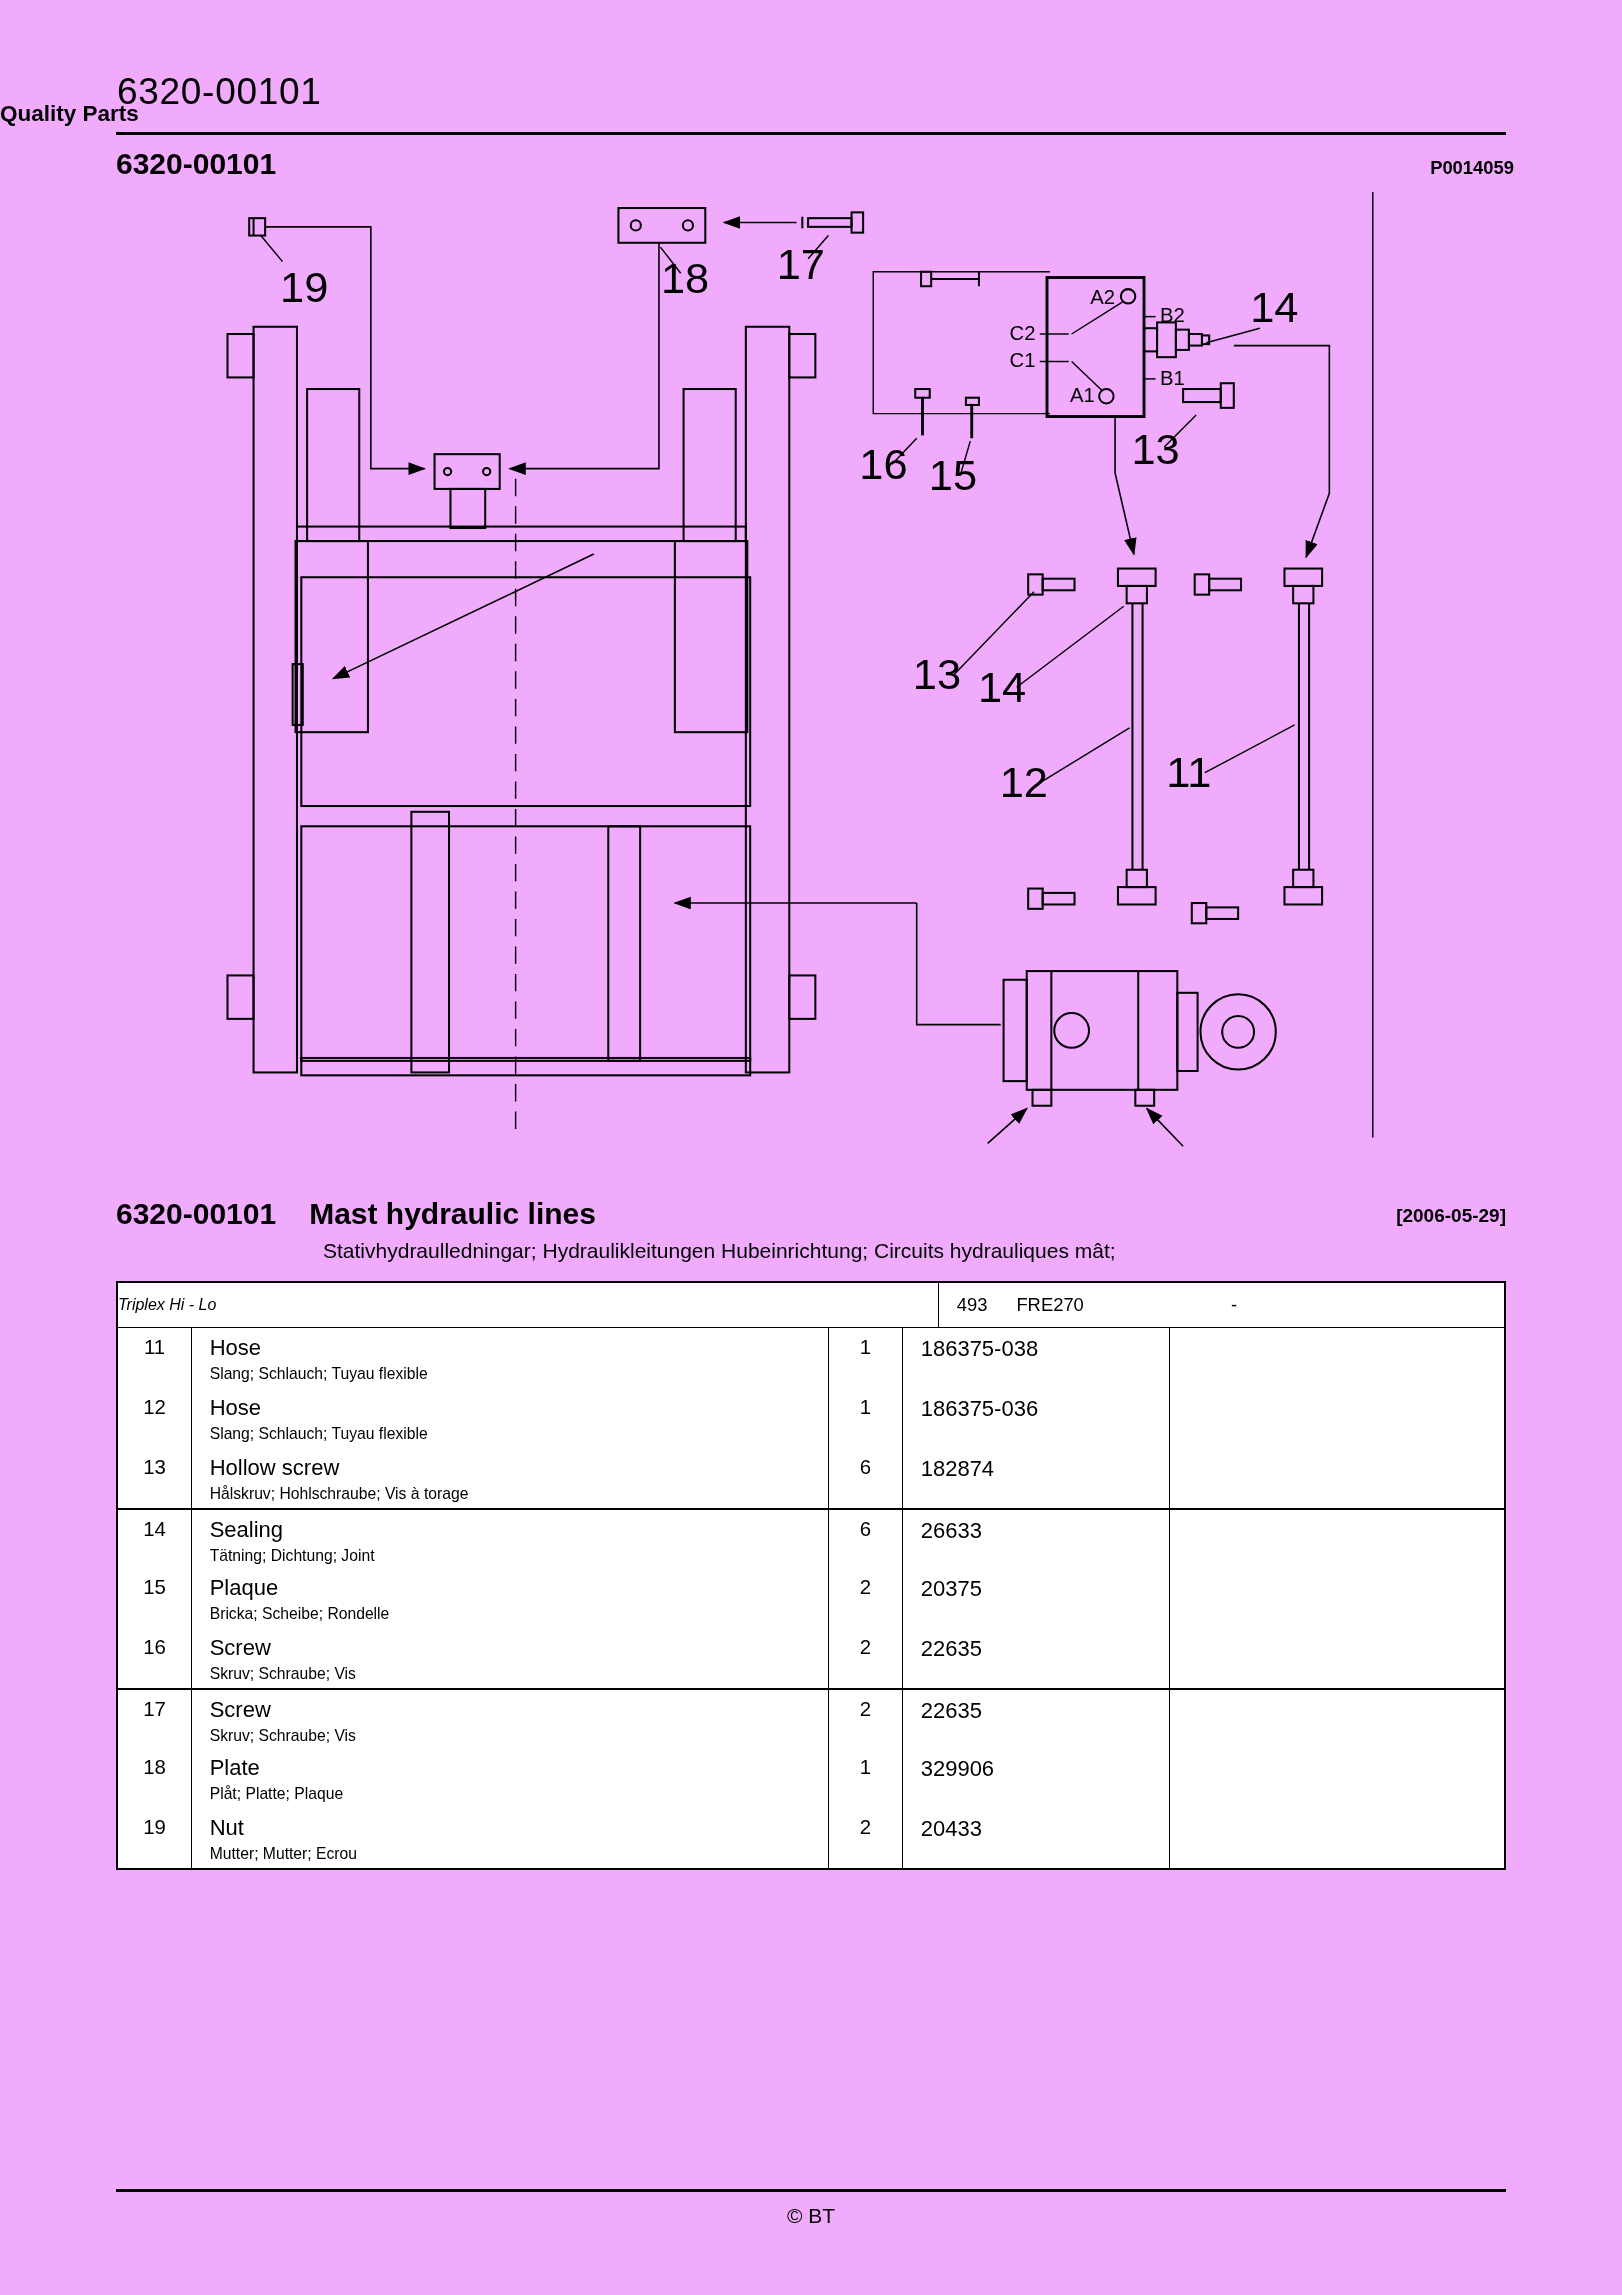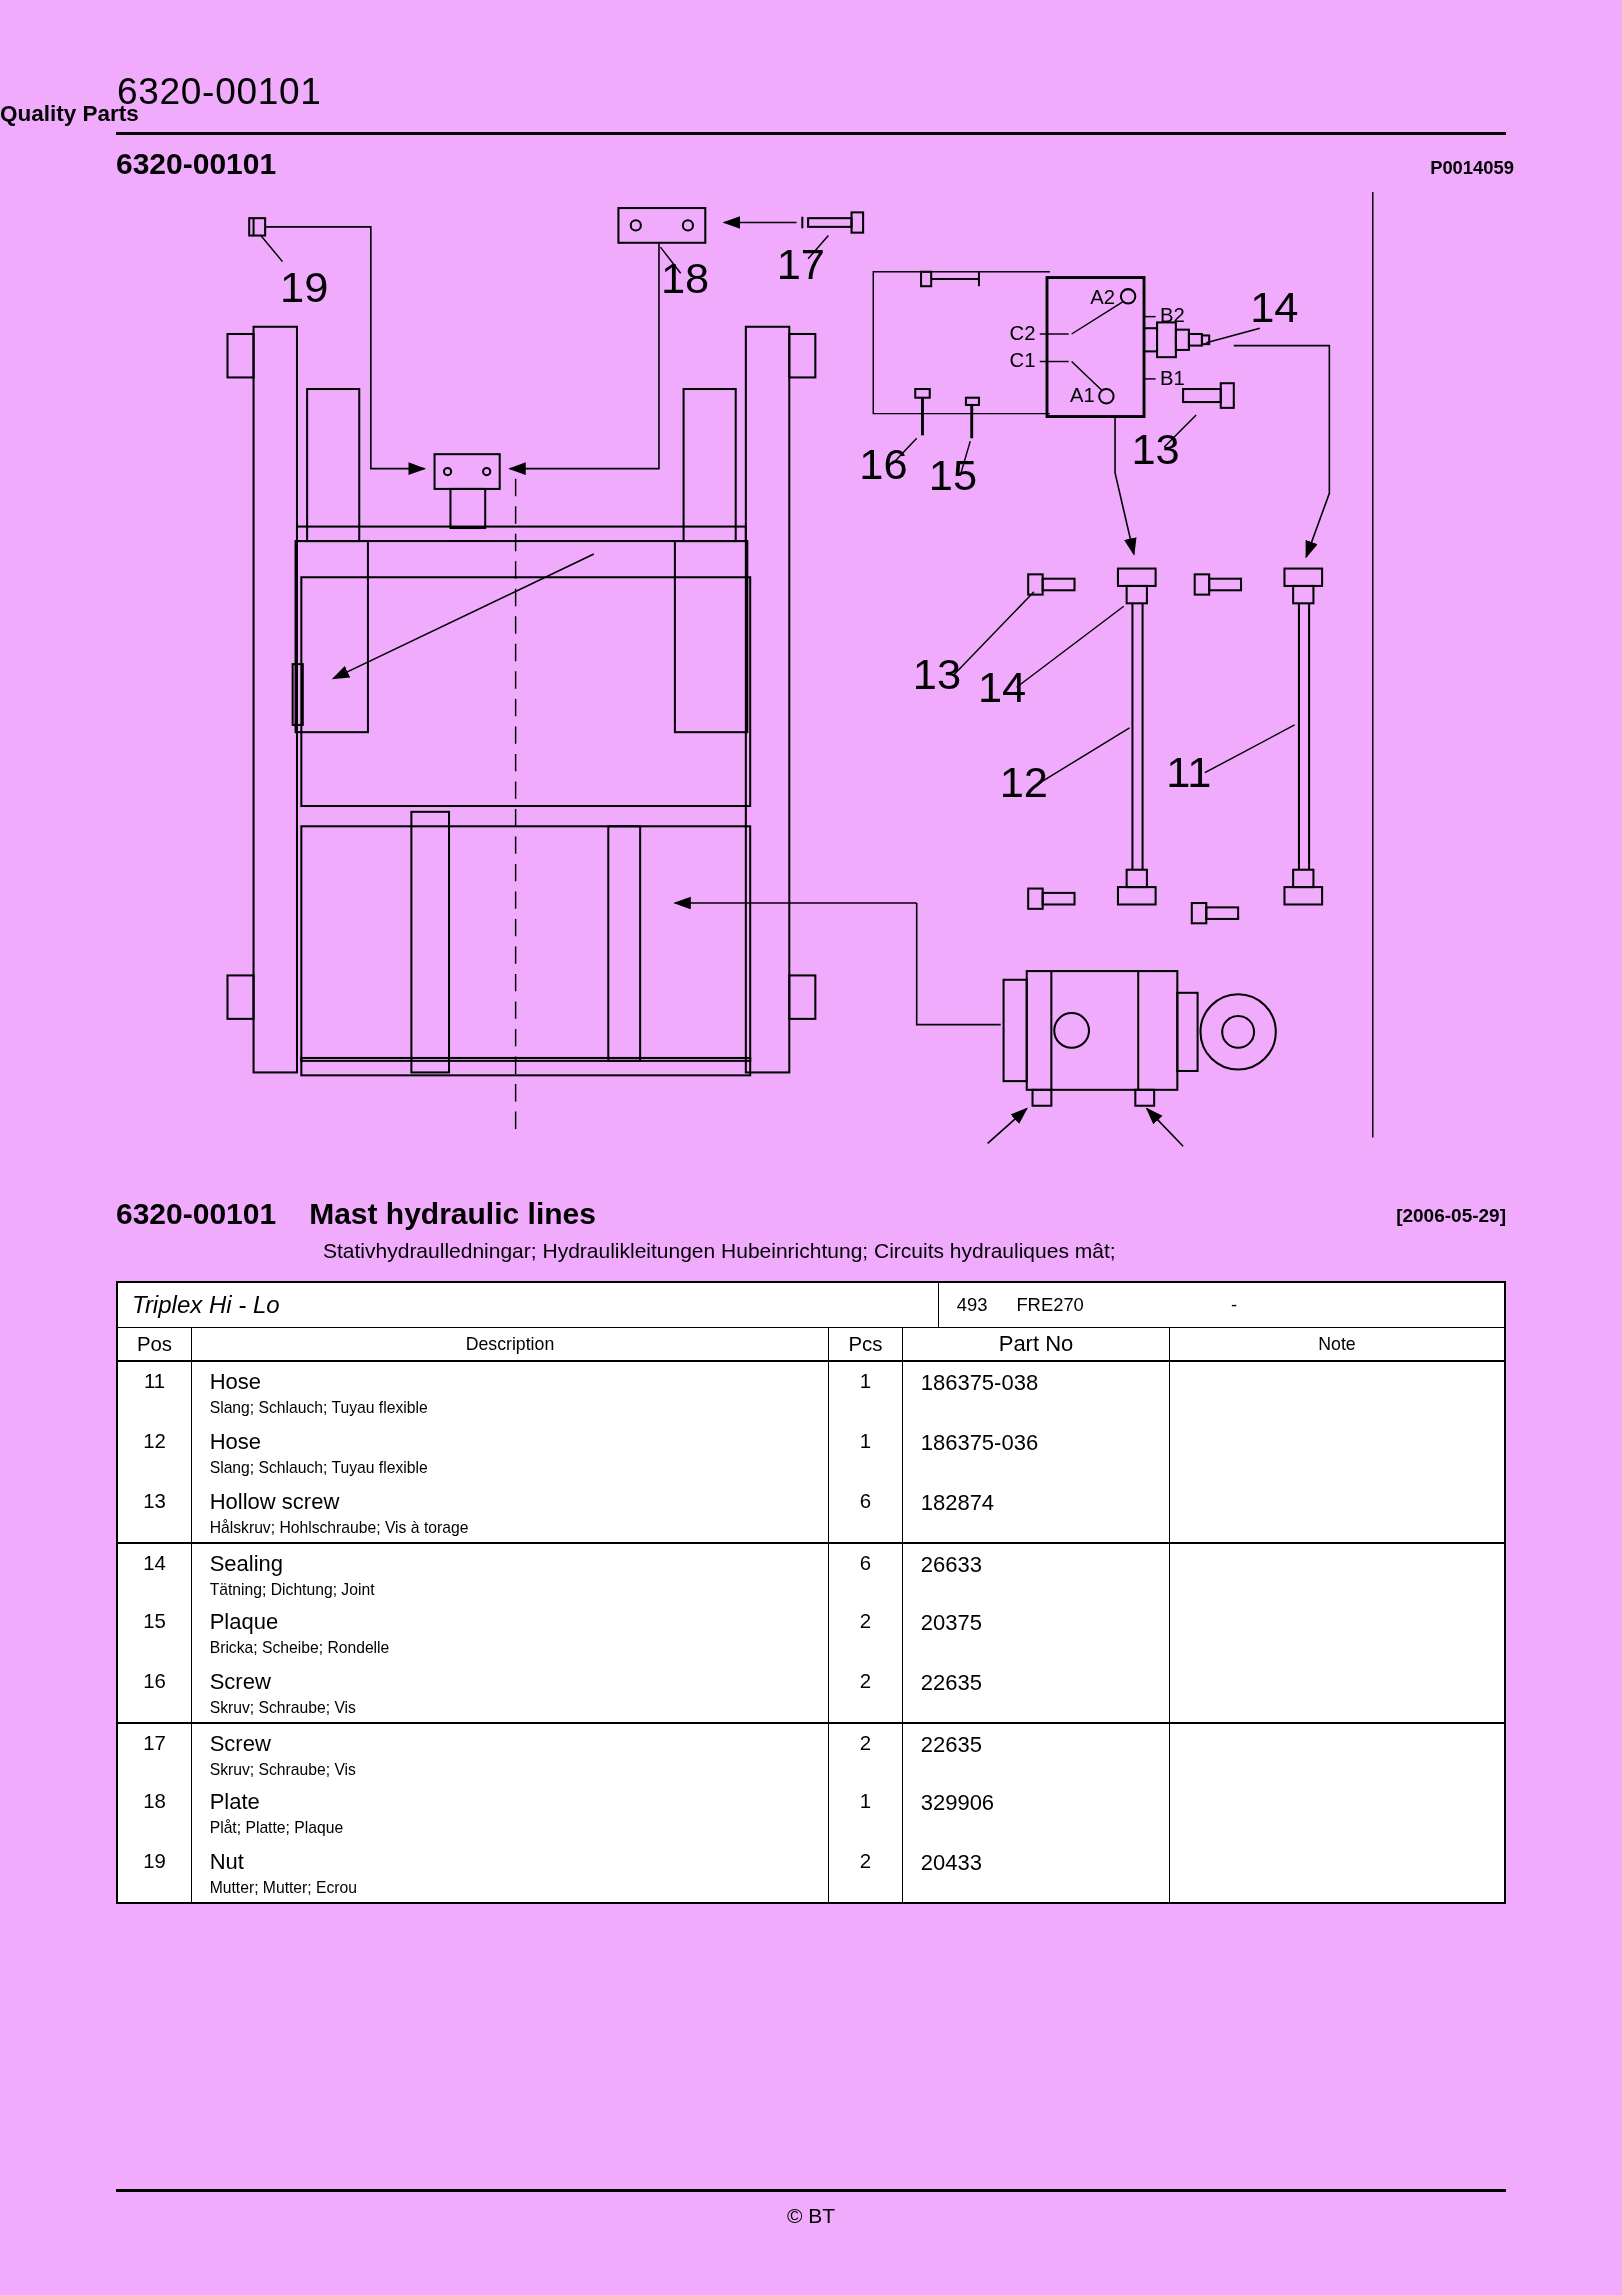--- a/index.html
+++ b/index.html
@@ -21,22 +21,22 @@
   .diagram text.start { text-anchor:start; }
 
   .section-head { position:absolute; left:116px; top:1197px; width:1390px; display:flex; gap:33px; align-items:baseline; }
   .sec-doc   { font-size:30px; font-weight:bold; }
   .sec-title { font-size:30px; font-weight:bold; }
   .sec-date  { position:absolute; right:0; top:8.2px; font-size:19px; font-weight:bold; }
   .sec-sub   { position:absolute; left:323px; top:1239px; font-size:21px; }
 
   .parts-table { position:absolute; left:116px; top:1281px; width:1390px; border:2px solid #000; background:#fff; }
   .variant-row { display:flex; height:45px; border-bottom:1.4px solid #000; }
-  .variant-left { width:821px; border-right:1.4px solid #000; display:flex; align-items:center; padding-left:14px;
-                  font-size:24px; font-style:italic; }
+  .variant-left { width:821px; border-right:1.4px solid #000; display:flex; align-items:center; padding-left:0;
+                  font-size:16px; font-style:italic; }
   .variant-right { flex:1; display:flex; align-items:center; padding-left:17.7px; font-size:18.4px; }
   .v-model { margin-left:29px; }
   .v-note  { margin-left:auto; margin-right:267px; }
 
   .head-row { display:flex; height:34px; border-bottom:2px solid #000; align-items:center; font-size:17.7px; }
   .head-row .c { height:100%; display:flex; align-items:center; justify-content:center; }
 
   .trow { display:flex; height:60px; }
   .trow.g-start { border-top:2px solid #000; }
   .c { border-right:1.4px solid #000; }
@@ -255,27 +255,20 @@
 
     <div class="variant-row">
       <div class="variant-left">Triplex Hi - Lo</div>
       <div class="variant-right">
         <span class="v-code">493</span>
         <span class="v-model">FRE270</span>
         <span class="v-note">-</span>
       </div>
     </div>
 
-    <div class="head-row">
-      <div class="c pos">Pos</div>
-      <div class="c desc">Description</div>
-      <div class="c pcs">Pcs</div>
-      <div class="c part">Part No</div>
-      <div class="c note">Note</div>
-    </div>
 
     <div class="trow">
       <div class="c pos">11</div>
       <div class="c desc">
         <div class="d-main">Hose</div>
         <div class="d-sub">Slang; Schlauch; Tuyau flexible</div>
       </div>
       <div class="c pcs">1</div>
       <div class="c part">186375-038</div>
       <div class="c note"></div>

